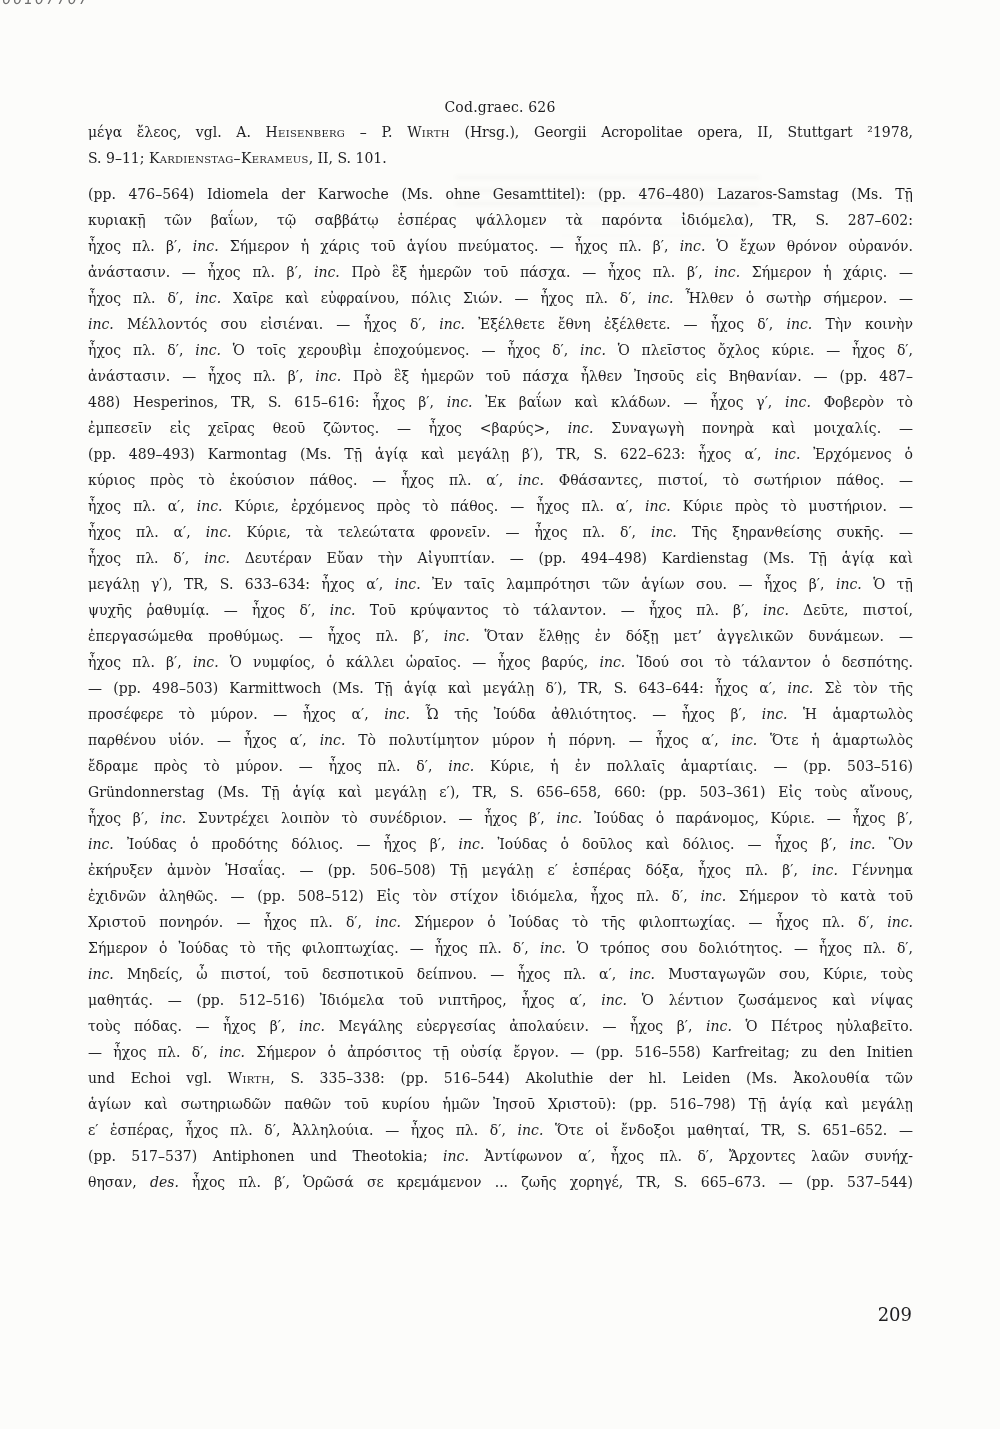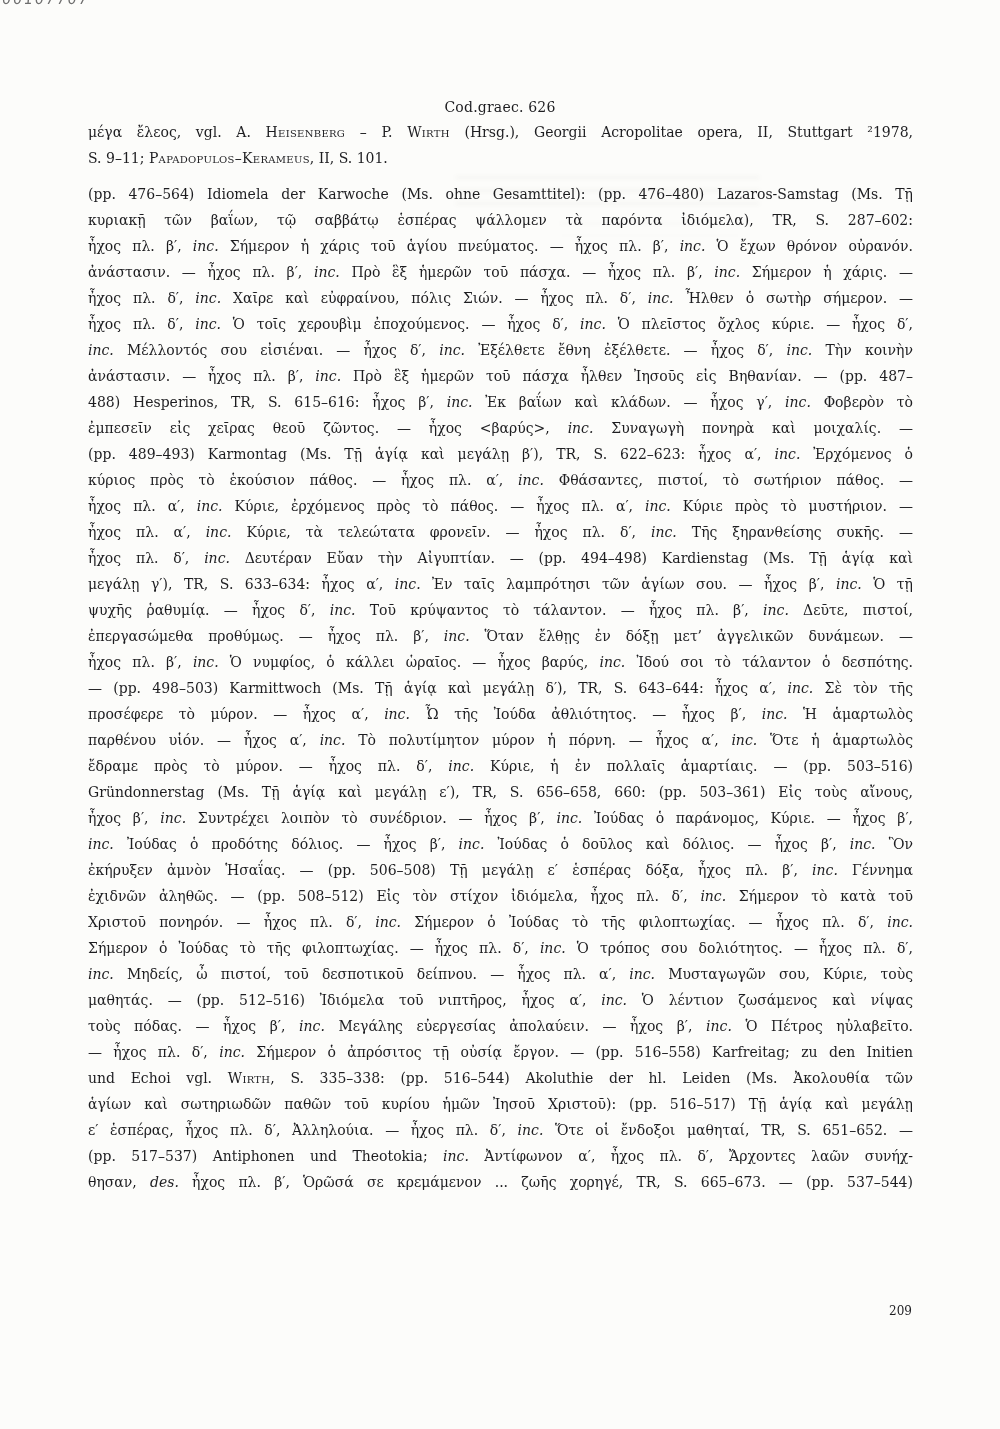--- a/index.html
+++ b/index.html
@@ -45,21 +45,21 @@
     text-align-last: justify;
     white-space: nowrap;
     overflow: hidden;
   }
   .line.no-just { text-align-last: left; }
   .line i { }
   .sc { font-variant: small-caps; letter-spacing: 0.3px; }
   .page-number {
     position: absolute;
     top: 1304px; right: 88px;
-    font-size: 12px;
+    font-size: 18px;
   }
   .ghost {
     position: absolute;
     background: repeating-linear-gradient(180deg, rgba(110,110,100,0.55) 0 3px, transparent 3px 13px);
     filter: blur(2px);
     opacity: 0.09;
     pointer-events: none;
   }
   .ghost-1 { left: 455px; top: 176px; width: 305px; height: 30px; }
   .ghost-2 { left: 560px; top: 222px; width: 180px; height: 14px; opacity: 0.05; }
@@ -71,30 +71,30 @@
   <div class="corner-fragment">00107707</div>
 
   <div class="ghost ghost-1"></div>
   <div class="ghost ghost-2"></div>
 
   <div class="running-title">Cod.graec. 626</div>
 
   <div class="text-block">
       <div class="para">
         <div class="line">μέγα ἔλεος, vgl. A. <span class="sc">Heisenberg</span> – P. <span class="sc">Wirth</span> (Hrsg.), Georgii Acropolitae opera, II, Stuttgart ²1978,</div>
-        <div class="line no-just">S. 9–11; <span class="sc">Papadopulos–Kerameus</span>, II, S. 101.</div>
+        <div class="line no-just">S. 9–11; <span class="sc">Kardienstag–Kerameus</span>, II, S. 101.</div>
       </div>
       <div class="para">
         <div class="line">(pp. 476–564) Idiomela der Karwoche (Ms. ohne Gesamttitel): (pp. 476–480) Lazaros-Samstag (Ms. Τῇ</div>
         <div class="line">κυριακῇ τῶν βαΐων, τῷ σαββάτῳ ἑσπέρας ψάλλομεν τὰ παρόντα ἰδιόμελα), TR, S. 287–602:</div>
         <div class="line">ἦχος πλ. β′, <i>inc.</i> Σήμερον ἡ χάρις τοῦ ἁγίου πνεύματος. — ἦχος πλ. β′, <i>inc.</i> Ὁ ἔχων θρόνον οὐρανόν.</div>
         <div class="line">ἀνάστασιν. — ἦχος πλ. β′, <i>inc.</i> Πρὸ ἓξ ἡμερῶν τοῦ πάσχα. — ἦχος πλ. β′, <i>inc.</i> Σήμερον ἡ χάρις. —</div>
         <div class="line">ἦχος πλ. δ′, <i>inc.</i> Χαῖρε καὶ εὐφραίνου, πόλις Σιών. — ἦχος πλ. δ′, <i>inc.</i> Ἦλθεν ὁ σωτὴρ σήμερον. —</div>
+        <div class="line"><i>inc.</i> Μέλλοντός σου εἰσιέναι. — ἦχος δ′, <i>inc.</i> Ἐξέλθετε ἔθνη ἐξέλθετε. — ἦχος δ′, <i>inc.</i> Τὴν κοινὴν</div>
         <div class="line">ἦχος πλ. δ′, <i>inc.</i> Ὁ τοῖς χερουβὶμ ἐποχούμενος. — ἦχος δ′, <i>inc.</i> Ὁ πλεῖστος ὄχλος κύριε. — ἦχος δ′,</div>
-        <div class="line"><i>inc.</i> Μέλλοντός σου εἰσιέναι. — ἦχος δ′, <i>inc.</i> Ἐξέλθετε ἔθνη ἐξέλθετε. — ἦχος δ′, <i>inc.</i> Τὴν κοινὴν</div>
         <div class="line">ἀνάστασιν. — ἦχος πλ. β′, <i>inc.</i> Πρὸ ἓξ ἡμερῶν τοῦ πάσχα ἦλθεν Ἰησοῦς εἰς Βηθανίαν. — (pp. 487–</div>
         <div class="line">488) Hesperinos, TR, S. 615–616: ἦχος β′, <i>inc.</i> Ἐκ βαΐων καὶ κλάδων. — ἦχος γ′, <i>inc.</i> Φοβερὸν τὸ</div>
         <div class="line">ἐμπεσεῖν εἰς χεῖρας θεοῦ ζῶντος. — ἦχος &lt;βαρύς&gt;, <i>inc.</i> Συναγωγὴ πονηρὰ καὶ μοιχαλίς. —</div>
         <div class="line">(pp. 489–493) Karmontag (Ms. Τῇ ἁγίᾳ καὶ μεγάλῃ β′), TR, S. 622–623: ἦχος α′, <i>inc.</i> Ἐρχόμενος ὁ</div>
         <div class="line">κύριος πρὸς τὸ ἑκούσιον πάθος. — ἦχος πλ. α′, <i>inc.</i> Φθάσαντες, πιστοί, τὸ σωτήριον πάθος. —</div>
         <div class="line">ἦχος πλ. α′, <i>inc.</i> Κύριε, ἐρχόμενος πρὸς τὸ πάθος. — ἦχος πλ. α′, <i>inc.</i> Κύριε πρὸς τὸ μυστήριον. —</div>
         <div class="line">ἦχος πλ. α′, <i>inc.</i> Κύριε, τὰ τελεώτατα φρονεῖν. — ἦχος πλ. δ′, <i>inc.</i> Τῆς ξηρανθείσης συκῆς. —</div>
         <div class="line">ἦχος πλ. δ′, <i>inc.</i> Δευτέραν Εὔαν τὴν Αἰγυπτίαν. — (pp. 494–498) Kardienstag (Ms. Τῇ ἁγίᾳ καὶ</div>
         <div class="line">μεγάλῃ γ′), TR, S. 633–634: ἦχος α′, <i>inc.</i> Ἐν ταῖς λαμπρότησι τῶν ἁγίων σου. — ἦχος β′, <i>inc.</i> Ὁ τῇ</div>
         <div class="line">ψυχῆς ῥαθυμίᾳ. — ἦχος δ′, <i>inc.</i> Τοῦ κρύψαντος τὸ τάλαντον. — ἦχος πλ. β′, <i>inc.</i> Δεῦτε, πιστοί,</div>
@@ -109,21 +109,21 @@
         <div class="line"><i>inc.</i> Ἰούδας ὁ προδότης δόλιος. — ἦχος β′, <i>inc.</i> Ἰούδας ὁ δοῦλος καὶ δόλιος. — ἦχος β′, <i>inc.</i> Ὃν</div>
         <div class="line">ἐκήρυξεν ἀμνὸν Ἡσαΐας. — (pp. 506–508) Τῇ μεγάλῃ ε′ ἑσπέρας δόξα, ἦχος πλ. β′, <i>inc.</i> Γέννημα</div>
         <div class="line">ἐχιδνῶν ἀληθῶς. — (pp. 508–512) Εἰς τὸν στίχον ἰδιόμελα, ἦχος πλ. δ′, <i>inc.</i> Σήμερον τὸ κατὰ τοῦ</div>
         <div class="line">Χριστοῦ πονηρόν. — ἦχος πλ. δ′, <i>inc.</i> Σήμερον ὁ Ἰούδας τὸ τῆς φιλοπτωχίας. — ἦχος πλ. δ′, <i>inc.</i></div>
         <div class="line">Σήμερον ὁ Ἰούδας τὸ τῆς φιλοπτωχίας. — ἦχος πλ. δ′, <i>inc.</i> Ὁ τρόπος σου δολιότητος. — ἦχος πλ. δ′,</div>
         <div class="line"><i>inc.</i> Μηδείς, ὦ πιστοί, τοῦ δεσποτικοῦ δείπνου. — ἦχος πλ. α′, <i>inc.</i> Μυσταγωγῶν σου, Κύριε, τοὺς</div>
         <div class="line">μαθητάς. — (pp. 512–516) Ἰδιόμελα τοῦ νιπτῆρος, ἦχος α′, <i>inc.</i> Ὁ λέντιον ζωσάμενος καὶ νίψας</div>
         <div class="line">τοὺς πόδας. — ἦχος β′, <i>inc.</i> Μεγάλης εὐεργεσίας ἀπολαύειν. — ἦχος β′, <i>inc.</i> Ὁ Πέτρος ηὐλαβεῖτο.</div>
         <div class="line">— ἦχος πλ. δ′, <i>inc.</i> Σήμερον ὁ ἀπρόσιτος τῇ οὐσίᾳ ἔργον. — (pp. 516–558) Karfreitag; zu den Initien</div>
         <div class="line">und Echoi vgl. <span class="sc">Wirth</span>, S. 335–338: (pp. 516–544) Akoluthie der hl. Leiden (Ms. Ἀκολουθία τῶν</div>
-        <div class="line">ἁγίων καὶ σωτηριωδῶν παθῶν τοῦ κυρίου ἡμῶν Ἰησοῦ Χριστοῦ): (pp. 516–517) Τῇ ἁγίᾳ καὶ μεγάλῃ</div>
+        <div class="line">ἁγίων καὶ σωτηριωδῶν παθῶν τοῦ κυρίου ἡμῶν Ἰησοῦ Χριστοῦ): (pp. 516–798) Τῇ ἁγίᾳ καὶ μεγάλῃ</div>
         <div class="line">ε′ ἑσπέρας, ἦχος πλ. δ′, Ἀλληλούια. — ἦχος πλ. δ′, <i>inc.</i> Ὅτε οἱ ἔνδοξοι μαθηταί, TR, S. 651–652. —</div>
         <div class="line">(pp. 517–537) Antiphonen und Theotokia; <i>inc.</i> Ἀντίφωνον α′, ἦχος πλ. δ′, Ἄρχοντες λαῶν συνήχ-</div>
         <div class="line">θησαν, <i>des.</i> ἦχος πλ. β′, Ὁρῶσά σε κρεμάμενον ... ζωῆς χορηγέ, TR, S. 665–673. — (pp. 537–544)</div>
       </div>
     </div>
 
   <div class="page-number">209</div>
 </div>
 
 </body></html>

